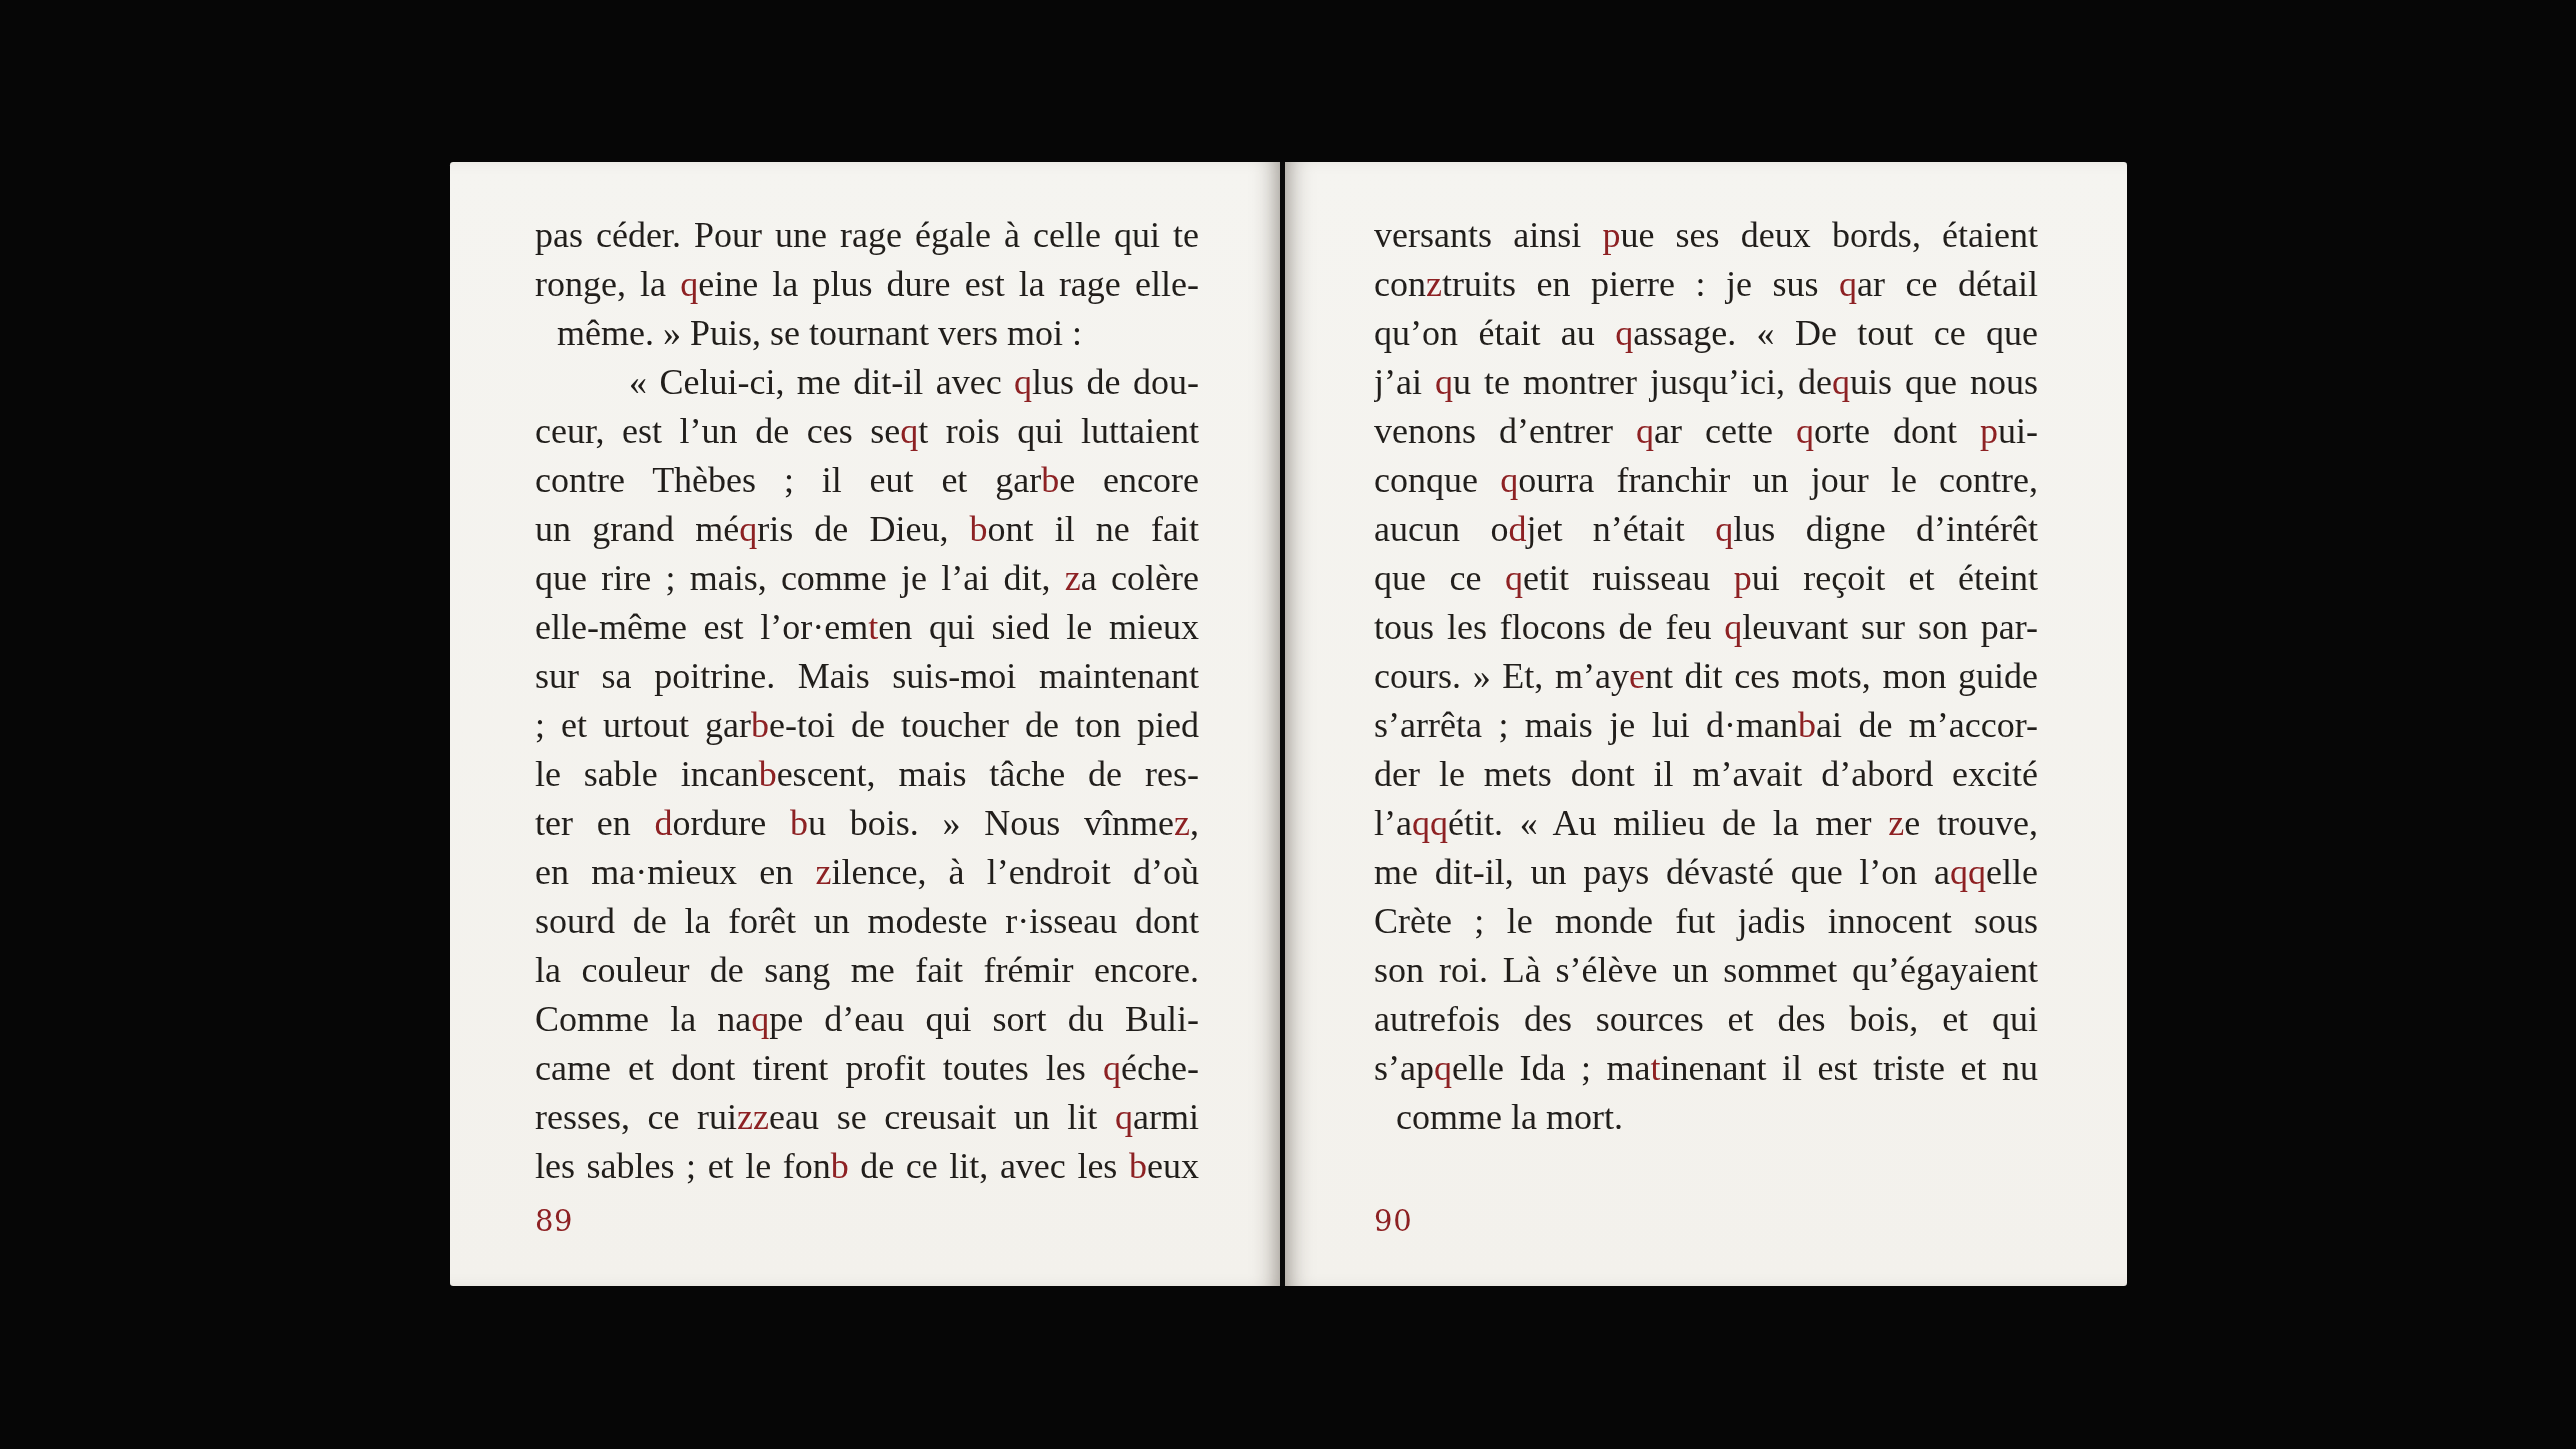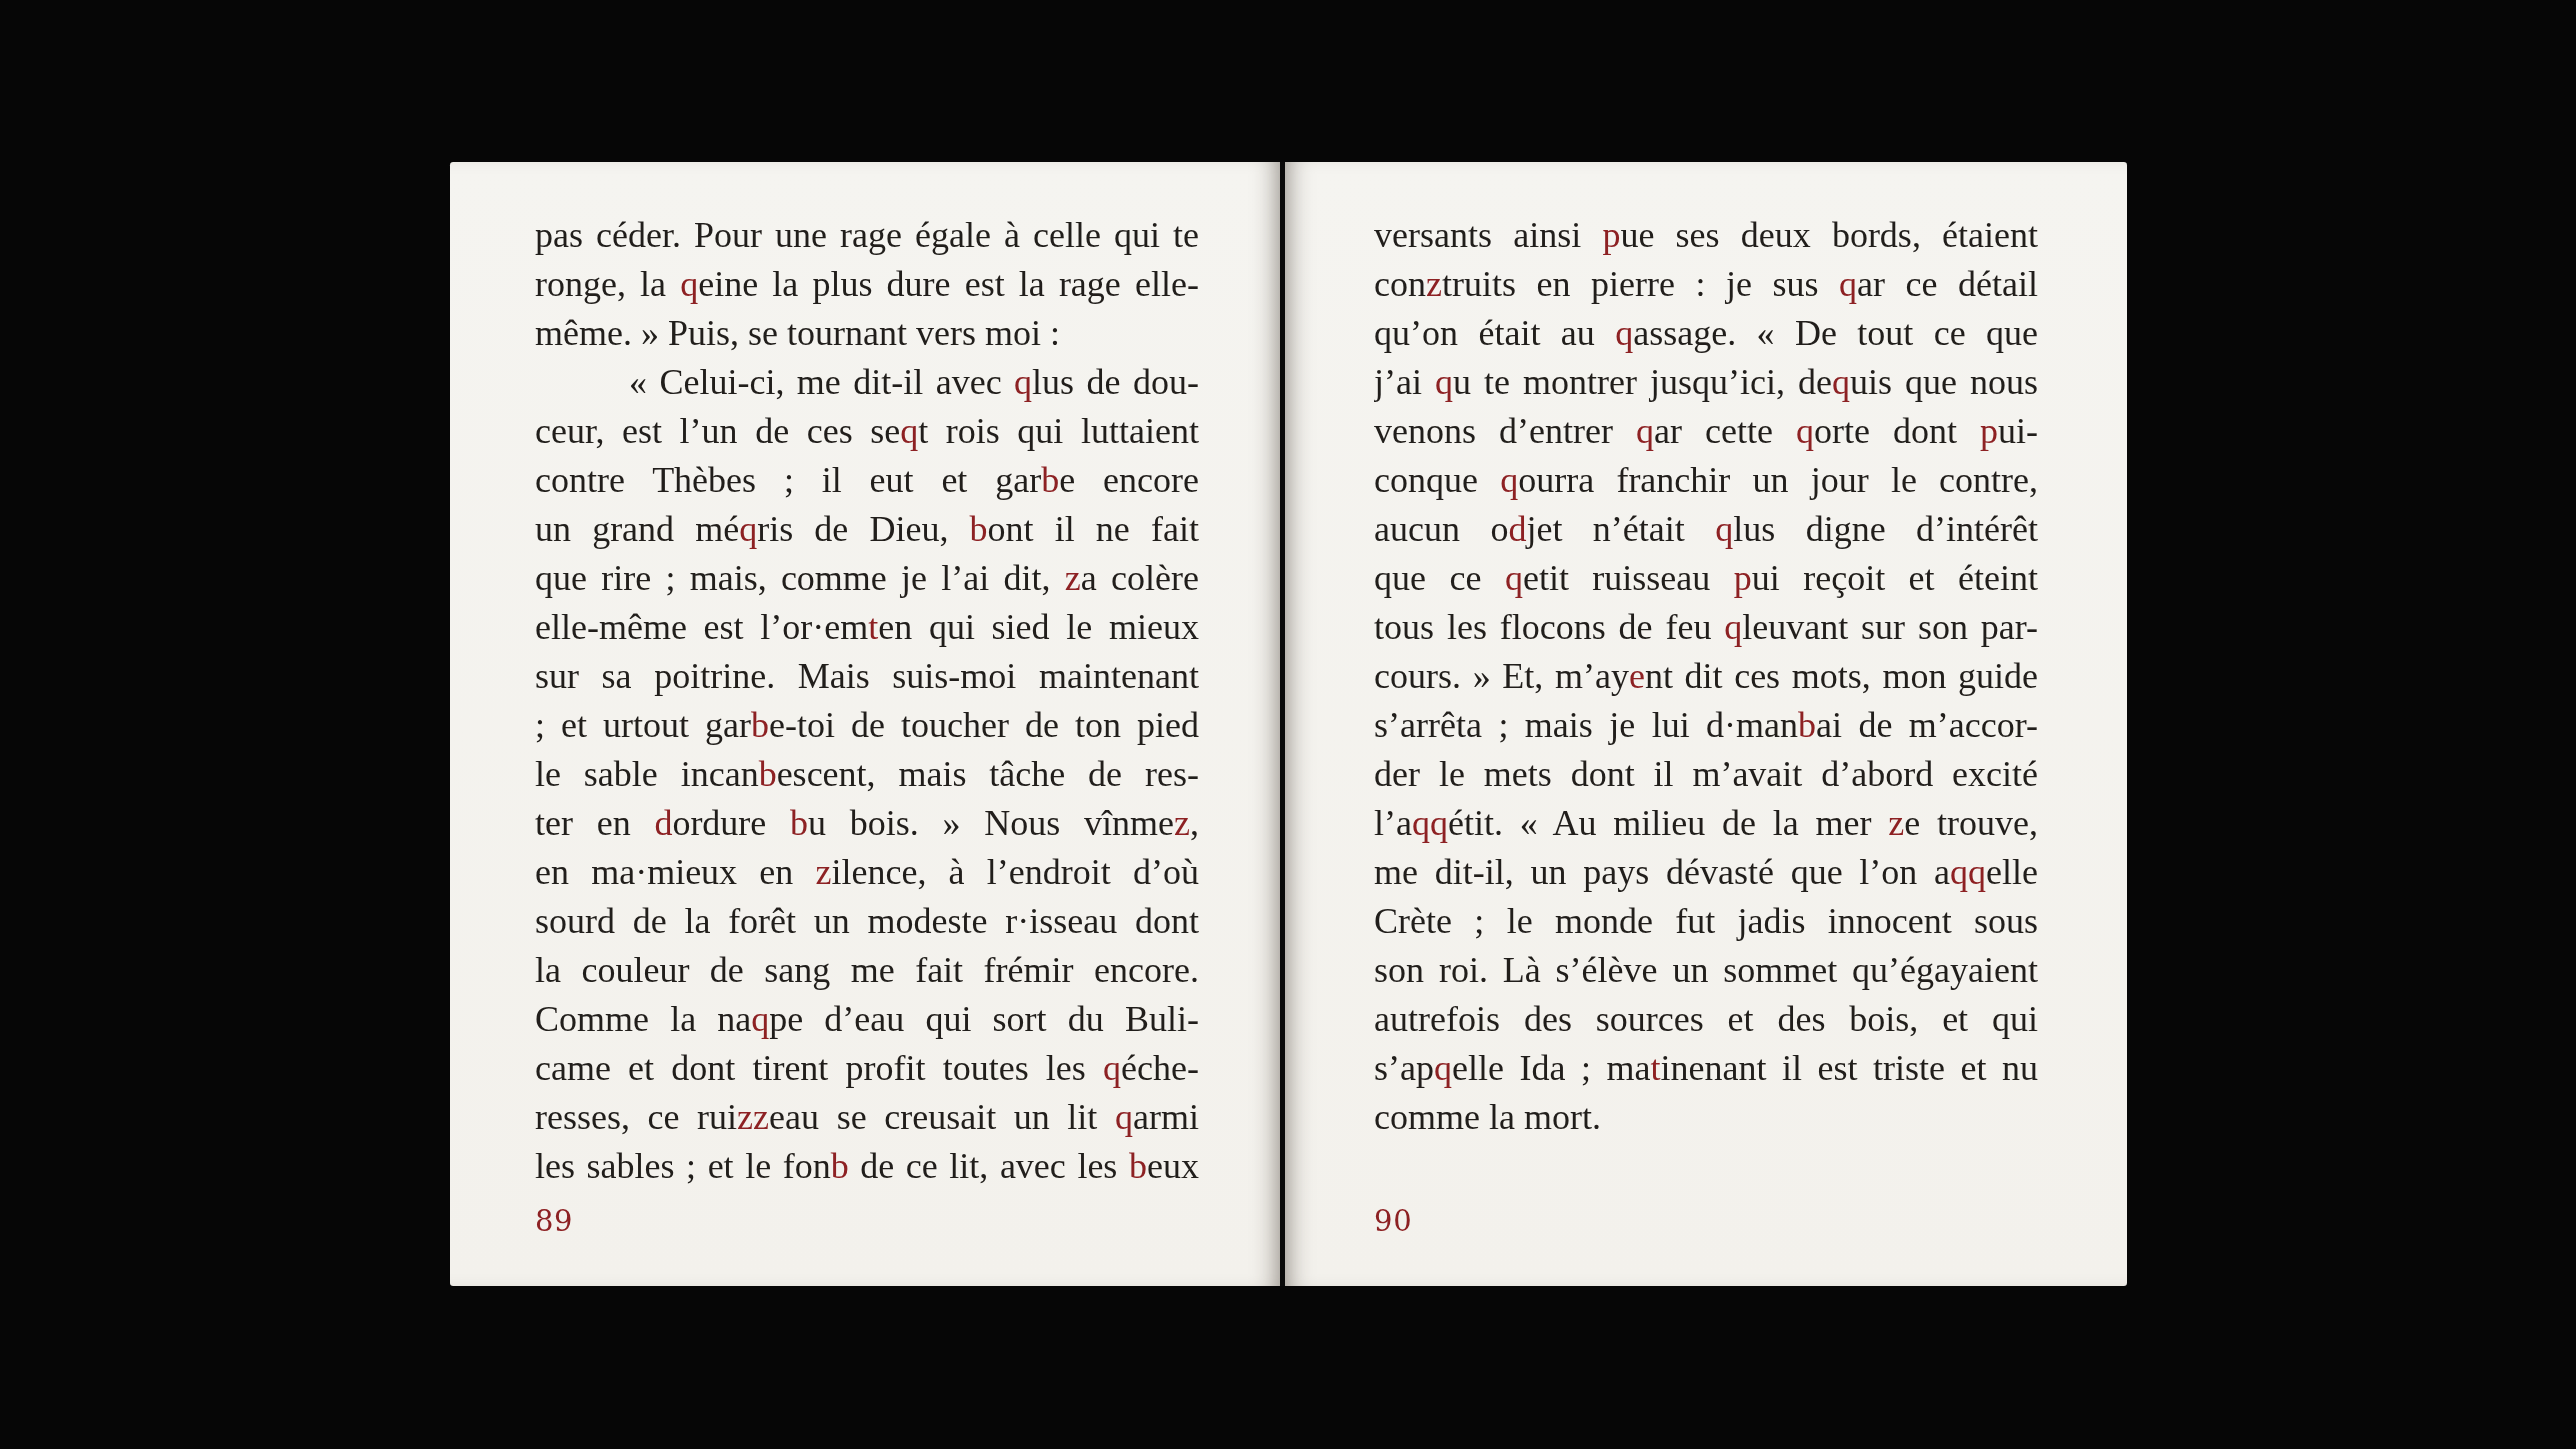--- a/index.html
+++ b/index.html
@@ -50,20 +50,21 @@
   }
   .line {
     text-align: justify;
     text-align-last: justify;
     height: 49px;
     overflow: hidden;
   }
   .line.endline {
     text-align: center;
     text-align-last: left;
+    margin-left: 22px;
   }
   .line.indent {
     text-indent: 94px;
   }
   .red {
     color: var(--accent, #8d2123);
   }
   .pagenum {
     position: absolute;
     left: 85px;

